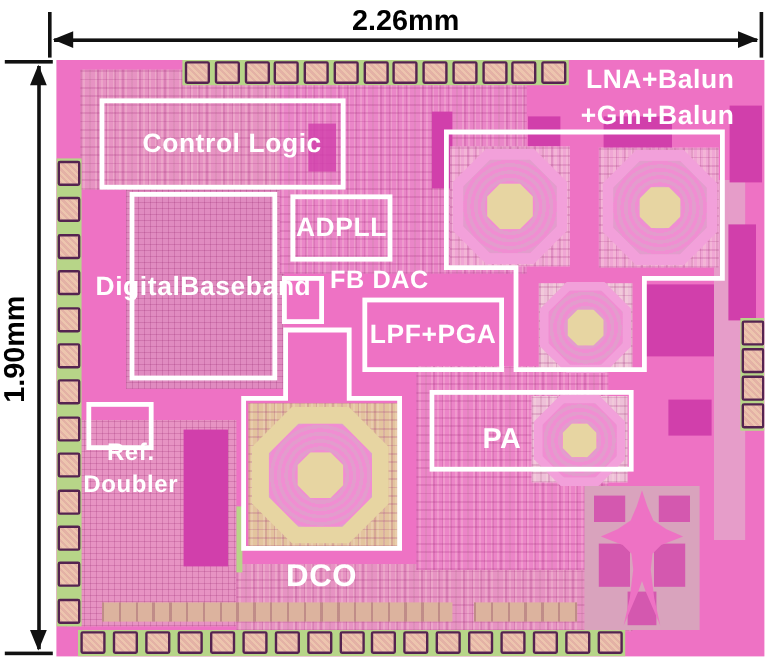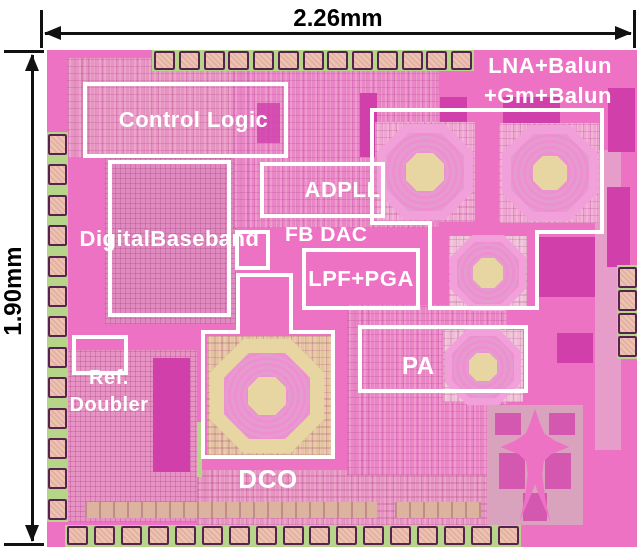--- a/index.html
+++ b/index.html
@@ -217,26 +217,26 @@
 
     <div class="wbox" style="left:36px;top:32px;width:181px;height:68px;padding-left:16px;">
       <div class="wlabel" style="font-size:22px;">Control Logic</div>
     </div>
 
     <div class="wbox" style="left:61px;top:110px;width:115px;height:149px;flex-direction:row;">
       <div class="wlabel" style="font-size:22px;">Digital</div>
       <div class="wlabel" style="font-size:22px;">Baseband</div>
     </div>
 
-    <div class="wbox" style="left:213px;top:112px;width:77px;height:48px;padding-left:40px;">
+    <div class="wbox" style="left:195px;top:112px;width:77px;height:48px;">
       <div class="wlabel" style="font-size:22px;">ADPLL</div>
     </div>
 
     <div class="wbox" style="left:188px;top:180px;width:27px;height:32px;"></div>
-    <div class="freelabel" style="left:238px;top:172px;font-size:21px;">FB DAC</div>
+    <div class="freelabel" style="left:228px;top:172px;font-size:21px;">FB DAC</div>
 
     <div class="wbox" style="left:255px;top:198px;width:110px;height:54px;">
       <div class="wlabel" style="font-size:22px;">LPF+PGA</div>
     </div>
 
     <div class="wbox" style="left:311px;top:275px;width:162px;height:60px;justify-content:flex-start;">
       <div class="wlabel" style="font-size:24px;margin-left:40px;margin-top:14px;">PA</div>
     </div>
 
     <div class="wbox" style="left:25px;top:285px;width:48px;height:32px;"></div>

